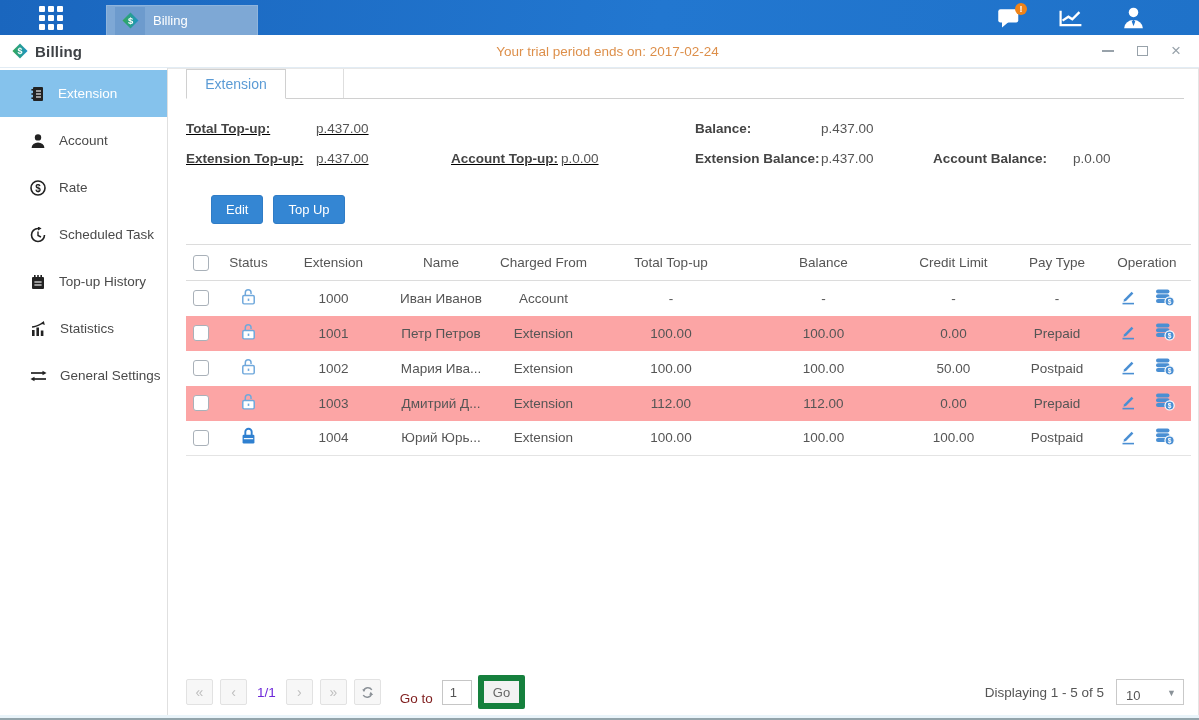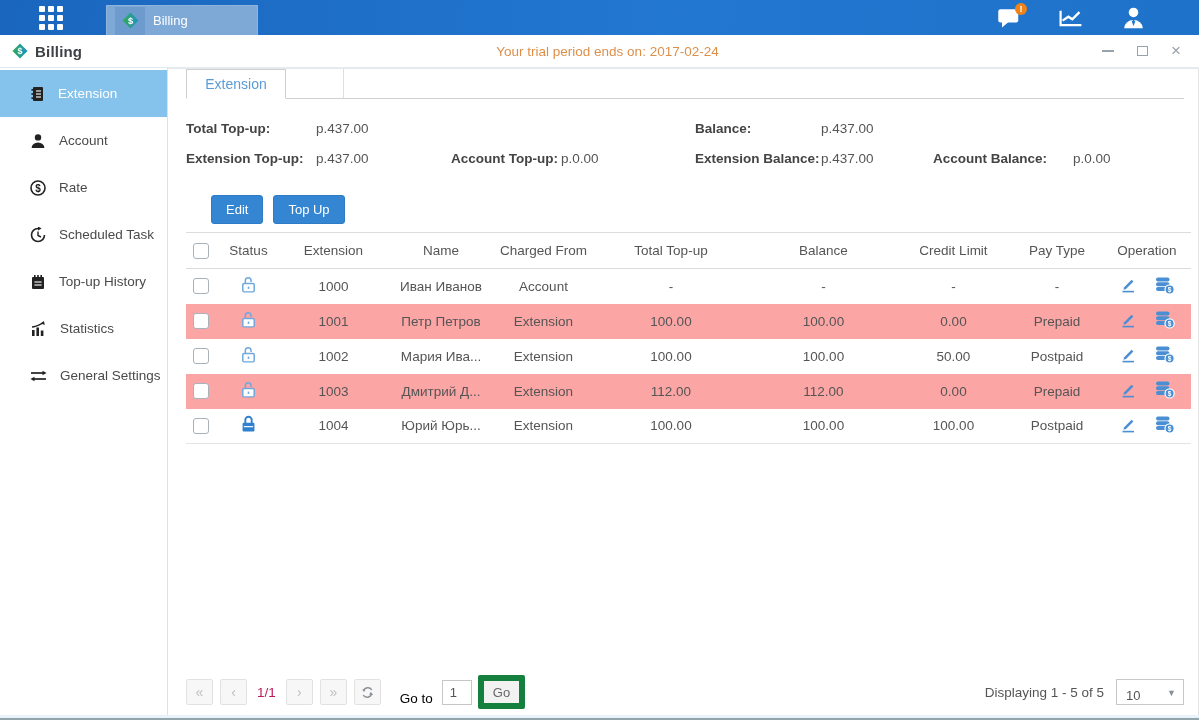--- a/index.html
+++ b/index.html
@@ -41,46 +41,46 @@
 
   
   .tabstrip { height:30px; flex:0 0 30px; display:flex; }
   .tab-active { width:100px; border:1px solid #d0d0d0; border-bottom:1px solid #fff; background:#fff; color:#5b9bd5; font-size:14px; display:flex; align-items:center; justify-content:center; margin-bottom:-1px; cursor:pointer; }
   .tab-blank { width:58px; border-right:1px solid #dedede; }
   .tabstrip-rest { flex:1; }
   .tabstrip { border-bottom:1px solid #d0d0d0; }
 
   
   .summary { margin-top:14px; display:flex; font-size:13.5px; }
-  .summary .half-left { width:509px; flex:0 0 509px; display:grid; grid-template-columns:130px 135px 110px auto; grid-auto-rows:30px; align-items:center; }
+  .summary .half-left { width:509px; flex:0 0 509px; display:grid; grid-template-columns:130px 135px 110px auto; grid-auto-rows:30px; align-items:center;text-decoration:underline; }
   .summary .half-right { flex:1; display:grid; grid-template-columns:126px 112px 140px auto; grid-auto-rows:30px; align-items:center; }
   .summary .lab { font-weight:bold; color:#444; }
   .summary .val { color:#555; }
 
   
   .toolbar { margin-top:22px; display:flex; gap:10px;padding-left:25px; }
   .btn-blue { height:29px; padding:0 14px; background:#3486d3; border:1px solid #2f7cc6; border-radius:3px; color:#fff; font-size:13px; cursor:pointer; font-family:inherit; }
 
   
-  table.ext-table { margin-top:8px; border-collapse:collapse; width:100%; table-layout:fixed; }
+  table.ext-table { margin-top:20px; border-collapse:collapse; width:100%; table-layout:fixed; }
   .ext-table th { height:36px; font-size:13.5px; font-weight:normal; color:#555; border-top:1px solid #dcdcdc; border-bottom:1px solid #dcdcdc; text-align:center; }
   .ext-table td { height:35px; font-size:13.5px; color:#555; text-align:center; }
   .ext-table tbody tr.alt { background:#fca5a5; }
   .ext-table tbody tr:last-child td { border-bottom:1px solid #e4e4e4; }
   .checkbox { width:16px; height:16px; border:1px solid #a9b1b9; border-radius:3px; background:#fff; display:inline-block; vertical-align:middle; cursor:pointer; }
   .op-icons { display:inline-flex; gap:18px; align-items:center; }
   .op-icons svg { cursor:pointer; }
 
   .spacer { flex:1; }
 
   
   .footer { height:46px; flex:0 0 46px; display:flex; align-items:center; }
   .pg-btn { width:27px; height:26px; border:1px solid #e2e2e2; background:#f7f7f7; border-radius:2px; color:#bfbfbf; font-size:14px; display:flex; align-items:center; justify-content:center; margin-right:7px; cursor:pointer; }
-  .pg-indicator { color:#be185d; font-size:13.5px; margin:0 10px 0 3px; }
-  .goto-label { color:#000000; font-size:13.5px; margin:12px 9px 0 12px; }
+  .pg-indicator { color:#6d28d9; font-size:13.5px; margin:0 10px 0 3px; }
+  .goto-label { color:#7f1d1d; font-size:13.5px; margin:12px 9px 0 12px; }
   .goto-input { width:30px; height:25px; border:1px solid #c6c6c6; font-size:13px; color:#555; padding-left:7px; font-family:inherit; }
   .go-btn { height:34px; padding:0 9px; margin-left:6px; border:6px solid #15803d; background:#f2f2f2; color:#666; font-size:13px; border-radius:2px; cursor:pointer; font-family:inherit; }
   .footer-right { margin-left:auto; display:flex; align-items:center; gap:12px; }
   .displaying { color:#555; font-size:13.5px; }
   .page-size { width:68px; height:26px; border:1px solid #c9c9c9; background:#fff; display:flex; align-items:flex-start; justify-content:space-between; padding:8px 7px 0 9px; font-size:13px; color:#555; cursor:pointer; }
   .page-size .tri { font-size:9px; color:#8a9298; }
 
   .bottom-strip { height:5px; flex:0 0 5px; background:#e9f4fa; border-bottom:2px solid #93a4ab; }
 </style>
 </head>

